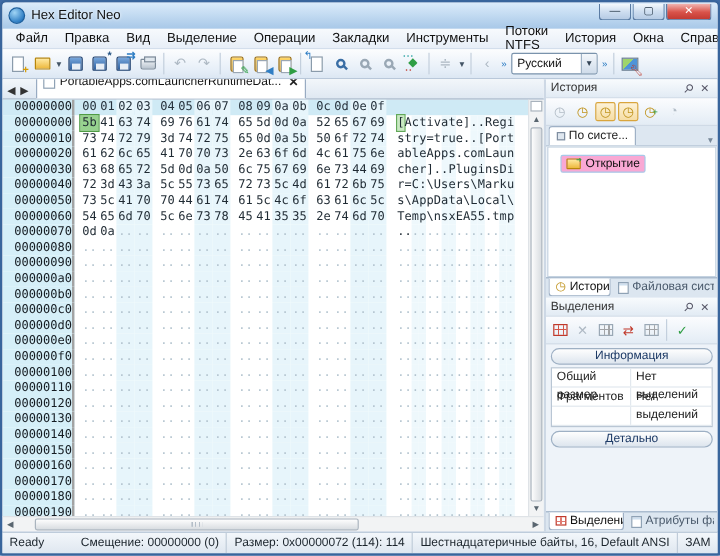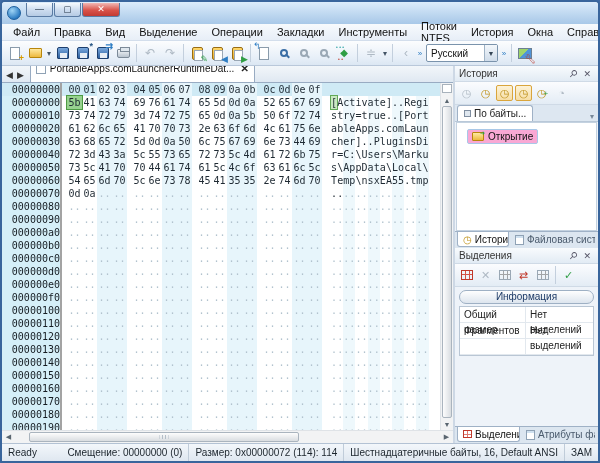--- a/index.html
+++ b/index.html
@@ -145,20 +145,21 @@
   .seg.first { flex:1; border-right:none; }
   .seg.last { border-right:none; }
 </style>
 </head>
 <body>
 
 <div class="window">
 
   <div class="titlebar">
     <span class="applogo"></span>
+    <span class="title">Hex Editor Neo</span>
     <span class="winbtns">
       <span class="wbtn">—</span>
       <span class="wbtn">▢</span>
       <span class="wbtn close">✕</span>
     </span>
   </div>
 
   <div class="menubar">
       <span class="mitem">Файл</span>
       <span class="mitem">Правка</span>
@@ -319,21 +320,21 @@
           <span class="pic16 clockd">◷</span>
           <span class="pic16 clockg">◷</span>
           <span class="pic16 clockg pressed">◷</span>
           <span class="pic16 clockg pressed">◷</span>
           <span class="pic16 clockg">◷<span style="color:#2f9e44;font-size:8px;margin-left:-3px">+</span></span>
           <span class="pic16 clockd">◔</span>
         </div>
         <div class="profile-strip">
           <span class="profile-tab">
             <span class="sqicon"></span>
-            <span>По байты...</span>
+            <span>По систе...</span>
           </span>
           <span style="flex:1"></span>
           <span class="caret" style="color:#789">▾</span>
         </div>
         <div class="pcontent">
           <div class="treeitem">
             <span class="minifolder"></span>
             <span>Открытие</span>
           </div>
         </div>
@@ -378,20 +379,21 @@
             </div>
             <div class="itrow">
               <span class="k">Фрагментов</span>
               <span class="v">Нет выделений</span>
             </div>
             <div class="itrow">
               <span class="k"></span>
               <span class="v"></span>
             </div>
           </div>
+        <div class="pill">Детально</div>
         <div class="filler"></div>
         <div class="ptabs" id="selection-tabs">
             <span class="ptab active">
               <span class="minigrid"></span>
               <span>Выделения</span>
             </span>
             <span class="ptab">
               <span class="minidoc"></span>
               <span>Атрибуты фа...</span>
             </span>

